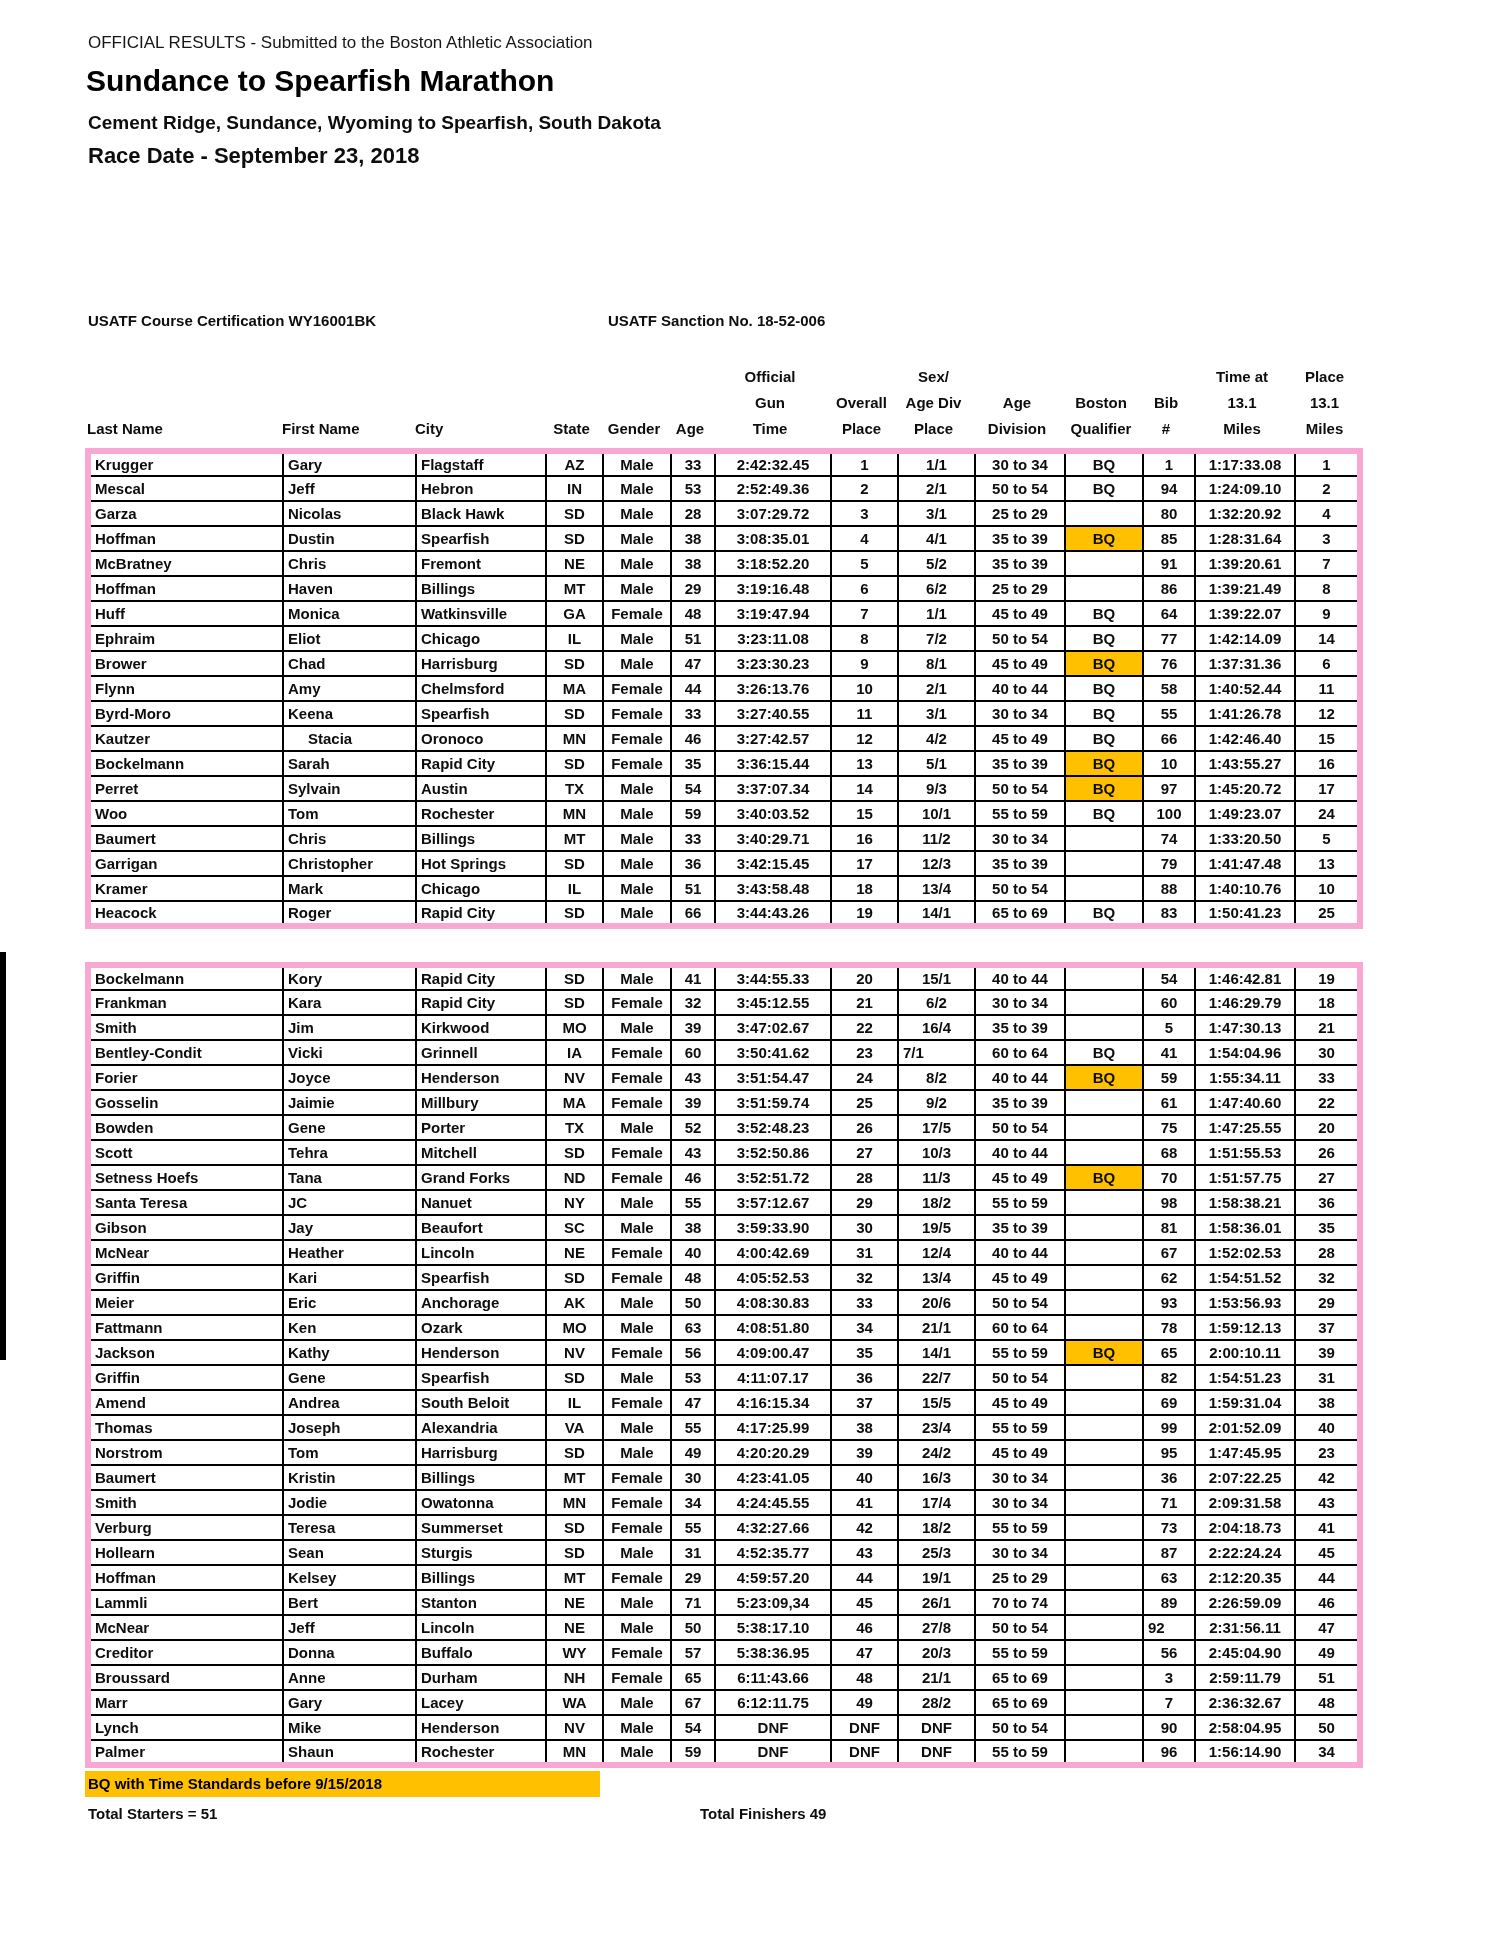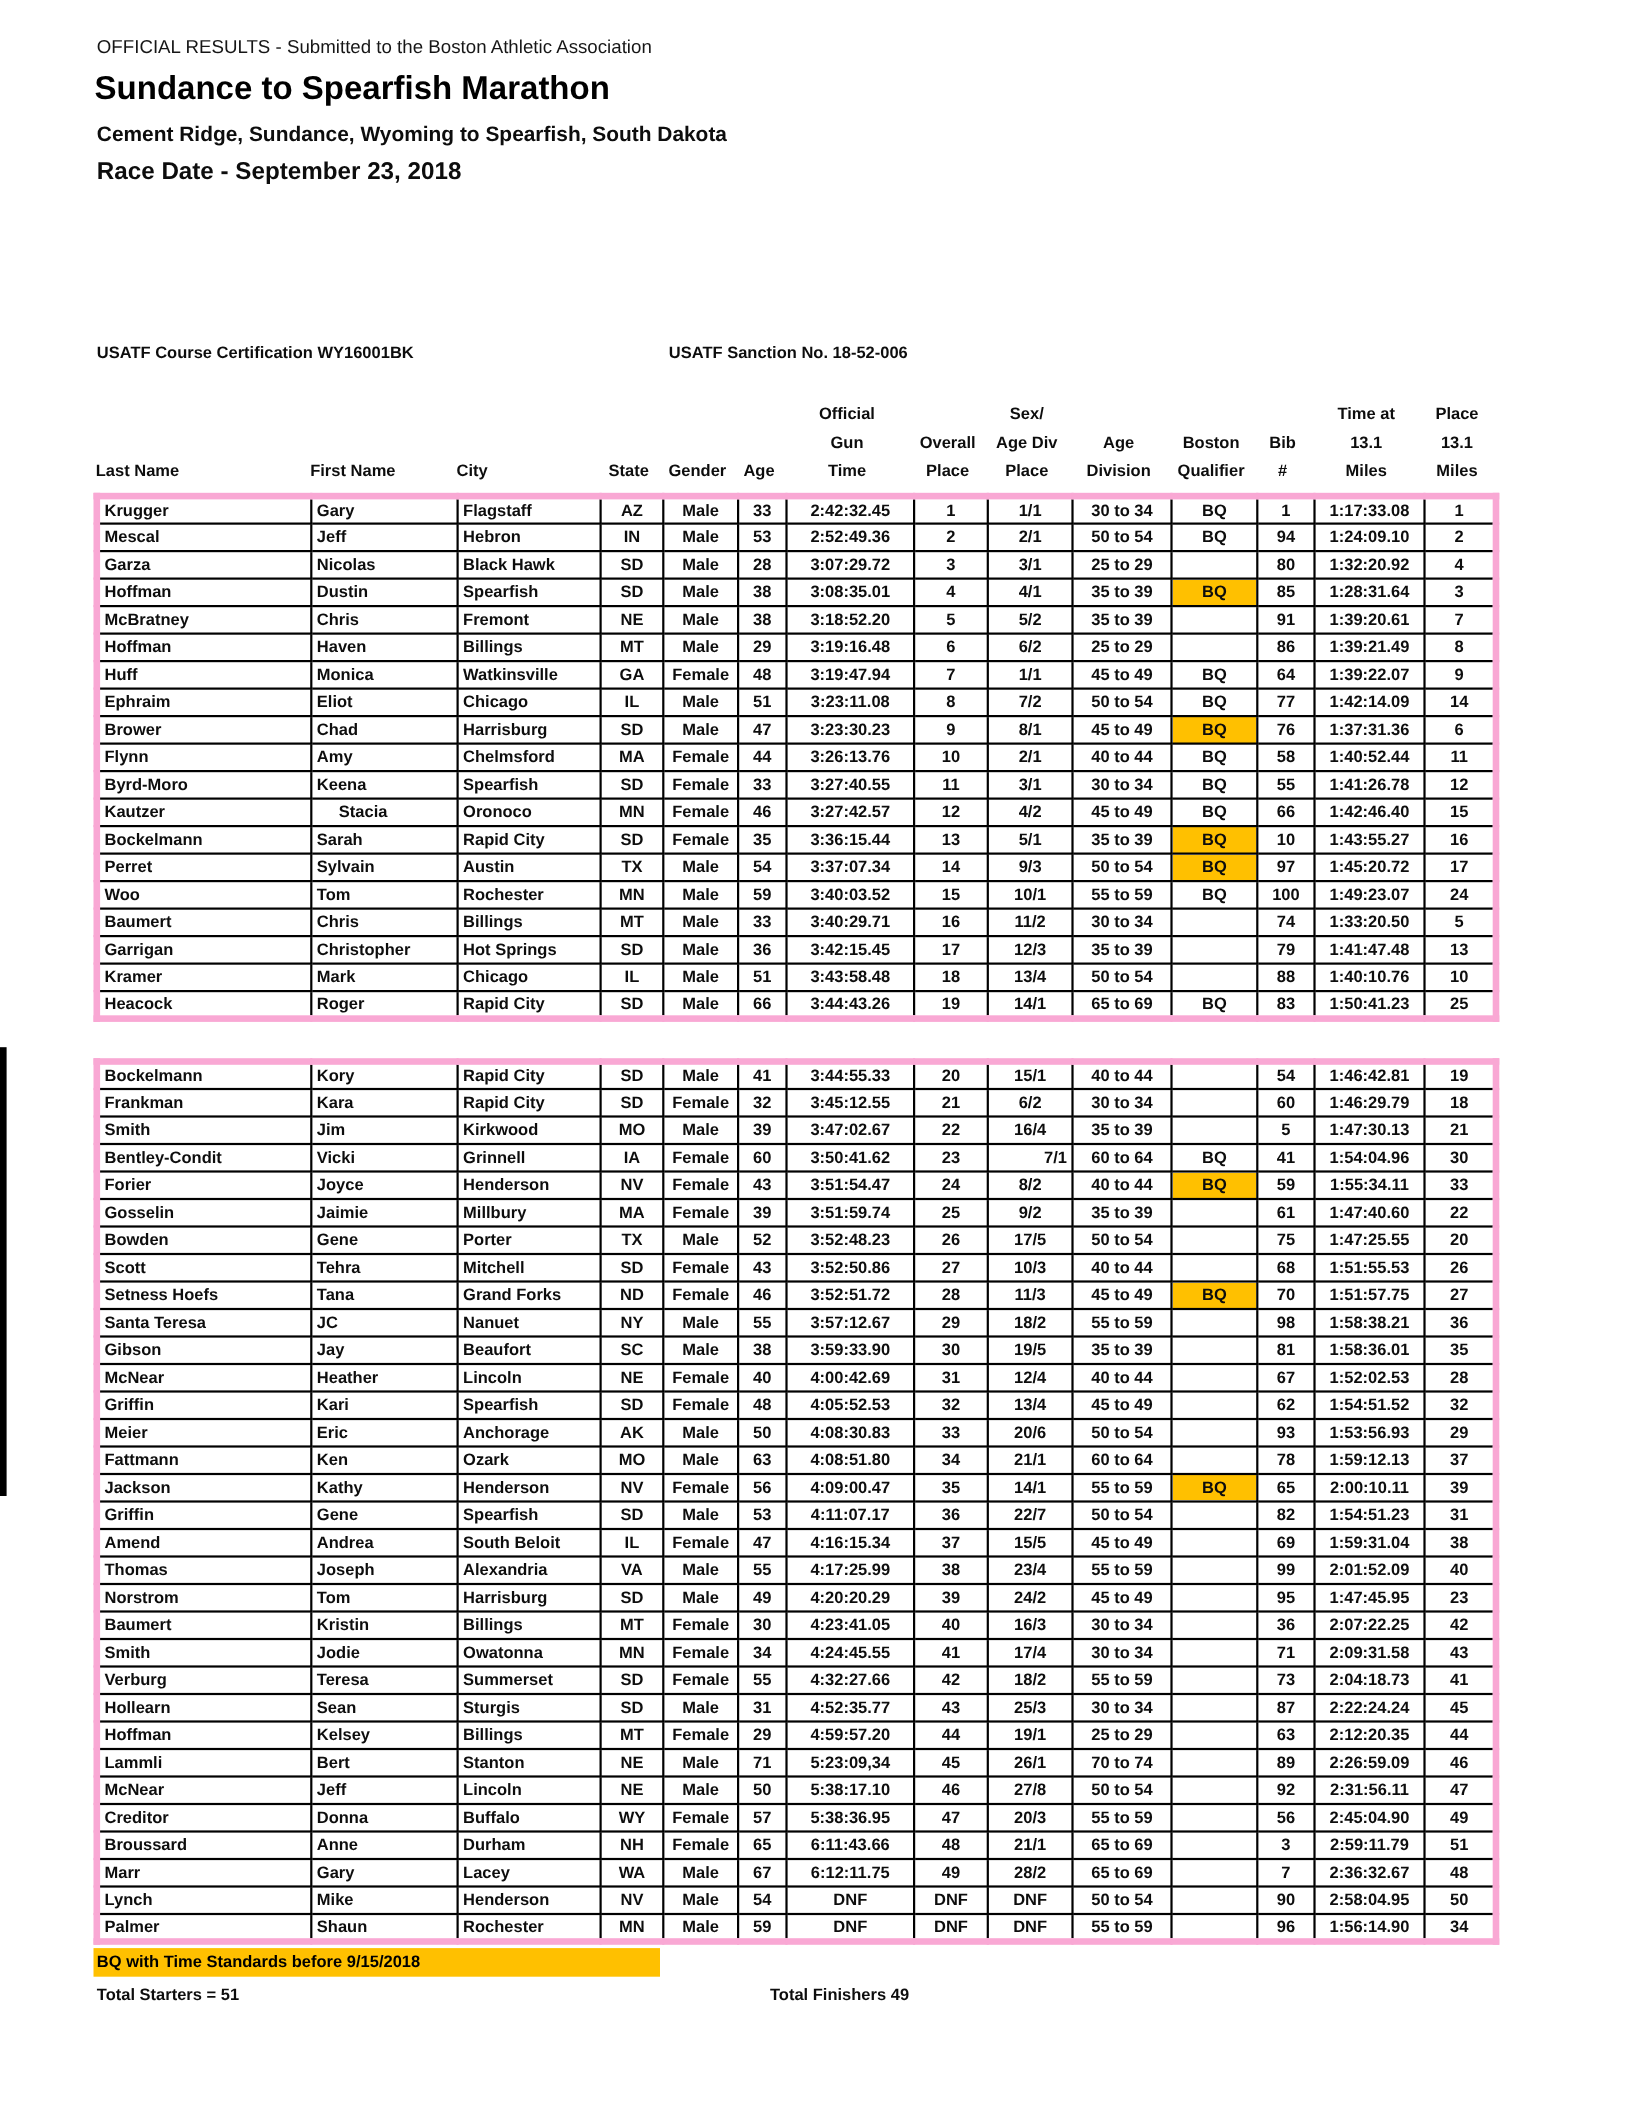--- a/index.html
+++ b/index.html
@@ -462,21 +462,21 @@
           </tr>
           <tr>
             <td style="width: 195px; text-align: left;">Bentley-Condit</td>
             <td style="width: 133px; text-align: left;">Vicki</td>
             <td style="width: 130px; text-align: left;">Grinnell</td>
             <td class="bL3" style="width: 57px; text-align: center;">IA</td>
             <td style="width: 68px; text-align: center;">Female</td>
             <td style="width: 44px; text-align: center;">60</td>
             <td style="width: 116px; text-align: center;">3:50:41.62</td>
             <td style="width: 67px; text-align: center;">23</td>
-            <td style="width: 77px; text-align: right; margin-top: 41px;">7/1</td>
+            <td style="width: 77px; text-align: left; margin-top: 41px;">7/1</td>
             <td style="width: 90px; text-align: center;">60 to 64</td>
             <td style="width: 78px; text-align: center;">BQ</td>
             <td class="bL4" style="width: 52px; text-align: center;">41</td>
             <td style="width: 100px; text-align: center;">1:54:04.96</td>
             <td style="width: 65px; text-align: center;">30</td>
           </tr>
           <tr>
             <td style="width: 195px; text-align: left;">Forier</td>
             <td style="width: 133px; text-align: left;">Joyce</td>
             <td style="width: 130px; text-align: left;">Henderson</td>
@@ -833,21 +833,21 @@
             <td style="width: 133px; text-align: left;">Jeff</td>
             <td style="width: 130px; text-align: left;">Lincoln</td>
             <td class="bL3" style="width: 57px; text-align: center;">NE</td>
             <td style="width: 68px; text-align: center;">Male</td>
             <td style="width: 44px; text-align: center;">50</td>
             <td style="width: 116px; text-align: center;">5:38:17.10</td>
             <td style="width: 67px; text-align: center;">46</td>
             <td style="width: 77px; text-align: center;">27/8</td>
             <td style="width: 90px; text-align: center;">50 to 54</td>
             <td style="width: 78px; text-align: center;"></td>
-            <td class="bL4" style="width: 52px; text-align: center; margin-left: 20px;">92</td>
+            <td class="bL4" style="width: 52px; text-align: left; margin-left: 20px;">92</td>
             <td style="width: 100px; text-align: center;">2:31:56.11</td>
             <td style="width: 65px; text-align: center;">47</td>
           </tr>
           <tr>
             <td style="width: 195px; text-align: left;">Creditor</td>
             <td style="width: 133px; text-align: left;">Donna</td>
             <td style="width: 130px; text-align: left;">Buffalo</td>
             <td class="bL3" style="width: 57px; text-align: center;">WY</td>
             <td style="width: 68px; text-align: center;">Female</td>
             <td style="width: 44px; text-align: center;">57</td>

